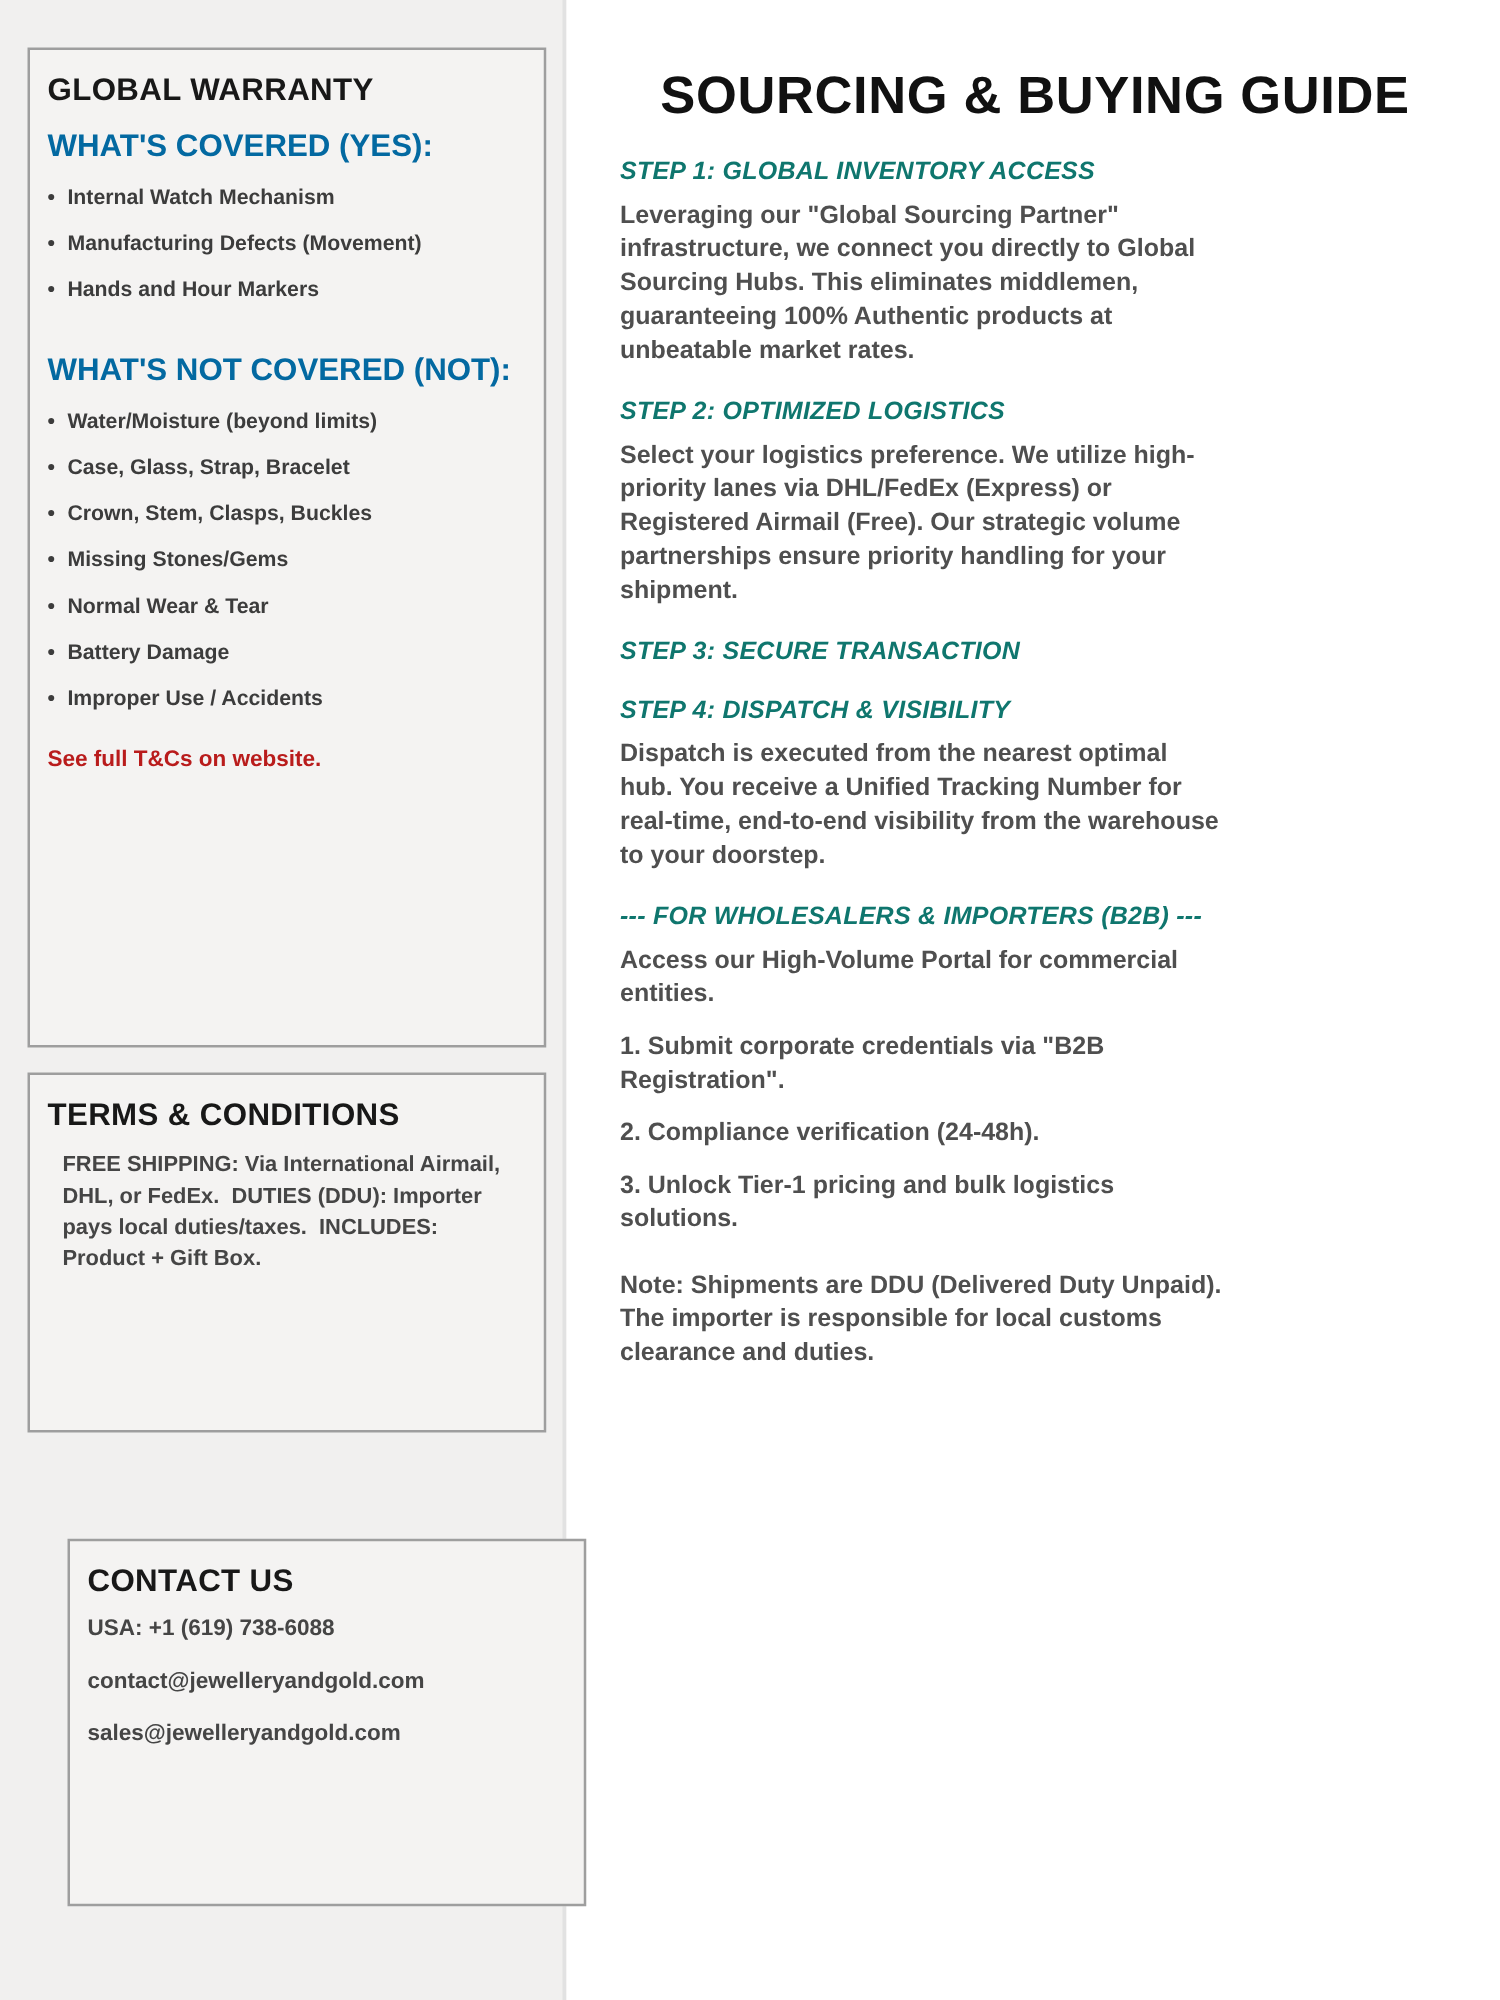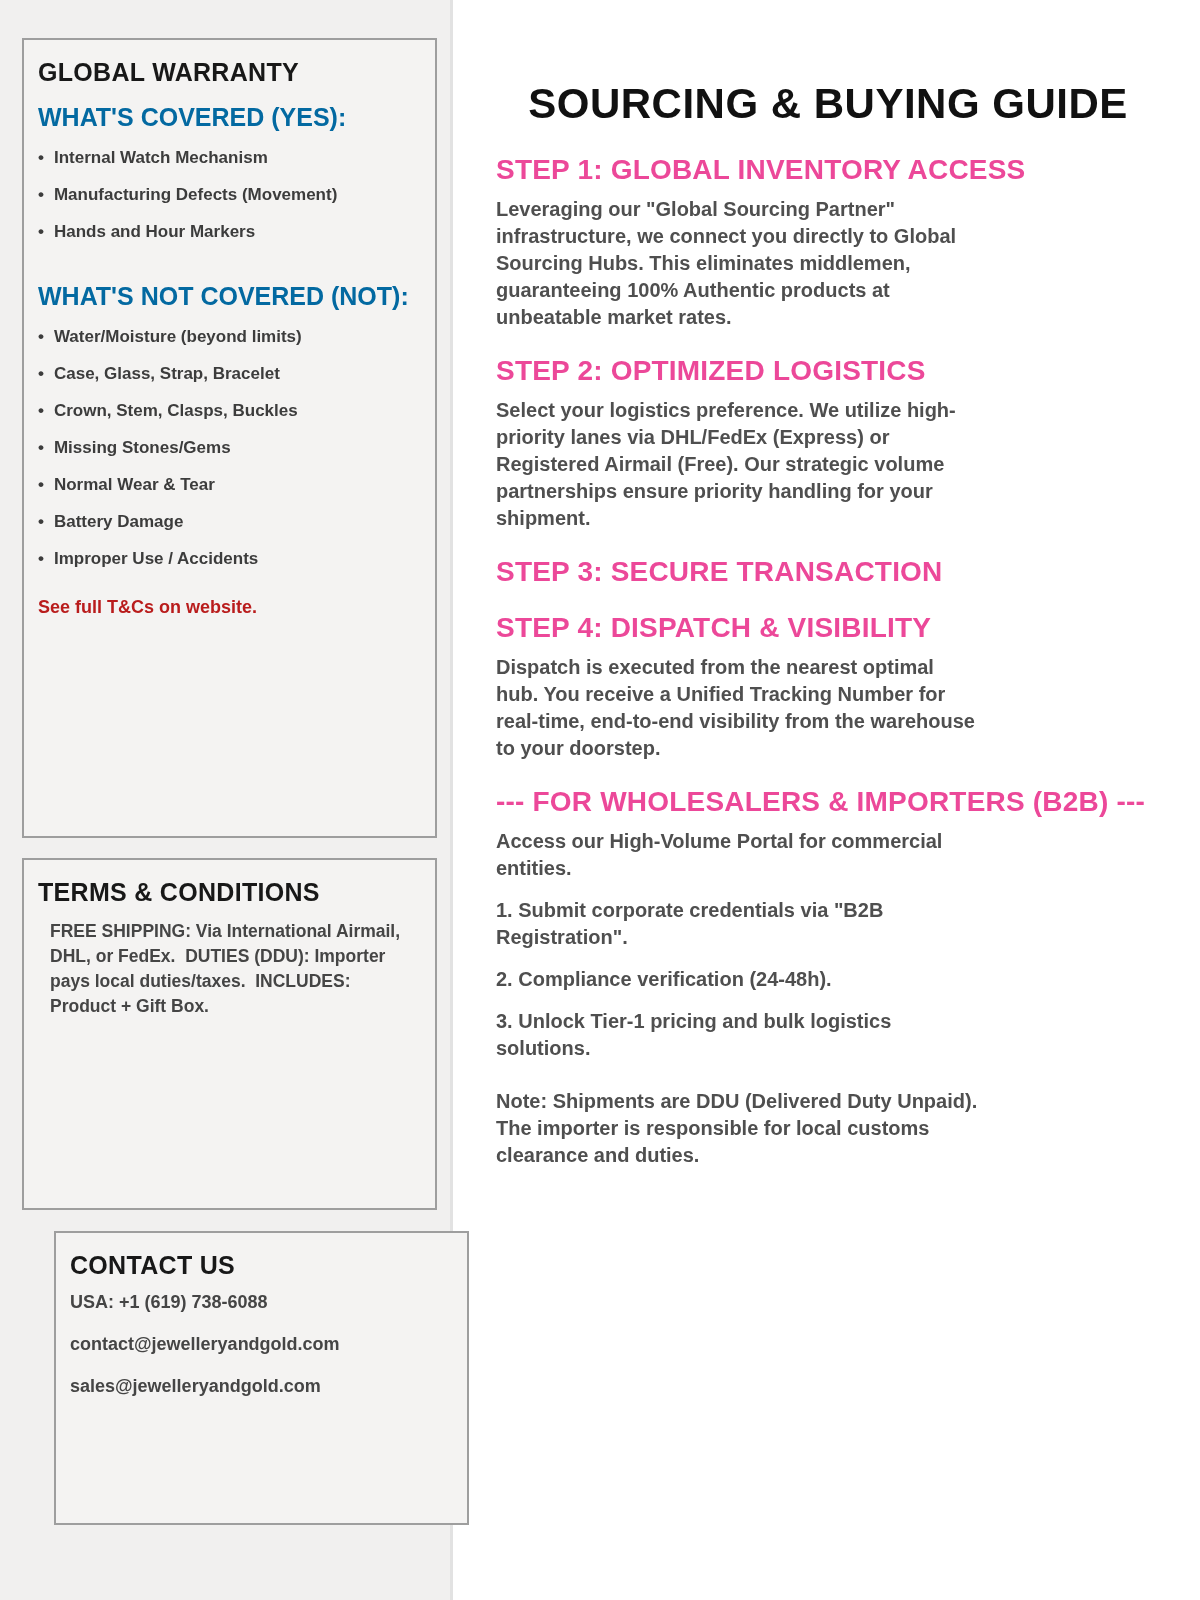--- a/index.html
+++ b/index.html
@@ -16,21 +16,21 @@
   .sidebar {
     position:absolute; left:0; top:0; width:453px; height:1600px;
     background:#f1f0ef; border-right:3px solid #e2e2e2; box-sizing:border-box;
   }
   .box {
     position:absolute; left:22px; width:415px;
     background:#f4f3f2; border:2px solid #9e9e9e;
     padding:18px 14px; box-sizing:border-box;
   }
   .warranty-box { top:38px;  height:800px; }
-  .terms-box    { top:858px; height:352px; }
+  .terms-box    { top:858px; height:288px; }
   .contact-box  { top:1231px;height:294px;margin-left:32px; }
 
   .box h2 {
     font-size:25px; font-weight:bold; color:#181818;
     margin:0 0 12px; letter-spacing:0.3px;
   }
   .side-sub {
     font-size:25px; font-weight:bold; color:#0369a1; margin:16px 0 16px;
   }
   .gap-top { margin-top:40px; }
@@ -46,29 +46,29 @@
     font-size:17.5px; line-height:25px; font-weight:bold; color:#454545;
     margin:12px; white-space:pre-wrap;
   }
   .contact-line {
     font-size:18px; font-weight:bold; color:#454545; margin:0 0 21px;
   }
 
   
   .main {
     position:absolute; left:456px; top:0; width:744px; height:1600px;
-    padding:80px 40px 0; box-sizing:border-box;
+    padding:52px 40px 0; box-sizing:border-box;
   }
   .guide-title {
     font-size:42px; font-weight:bold; color:#111111;
     text-align:center; margin:0 0 26px; letter-spacing:0.5px;
   }
   .section h2 {
-    font-size:28px; font-weight:bold; color:#ec4899;
-    margin:24px 0 10px; letter-spacing:0.2px;
+    font-size:20px; font-weight:bold; color:#0f766e;
+    margin:24px 0 10px; letter-spacing:0.2px;font-style:italic;
   }
   .section p {
     font-size:20px; line-height:27px; font-weight:bold; color:#4f4f4f;
     margin:0 0 15px; max-width:485px;
   }
   #sections .section:last-child p:last-child { margin-top:26px; }
 
   .sku {
     position:absolute; right:12px; bottom:12px;
     font-size:26px; font-weight:bold; color:#dcdcdc; letter-spacing:1px;

